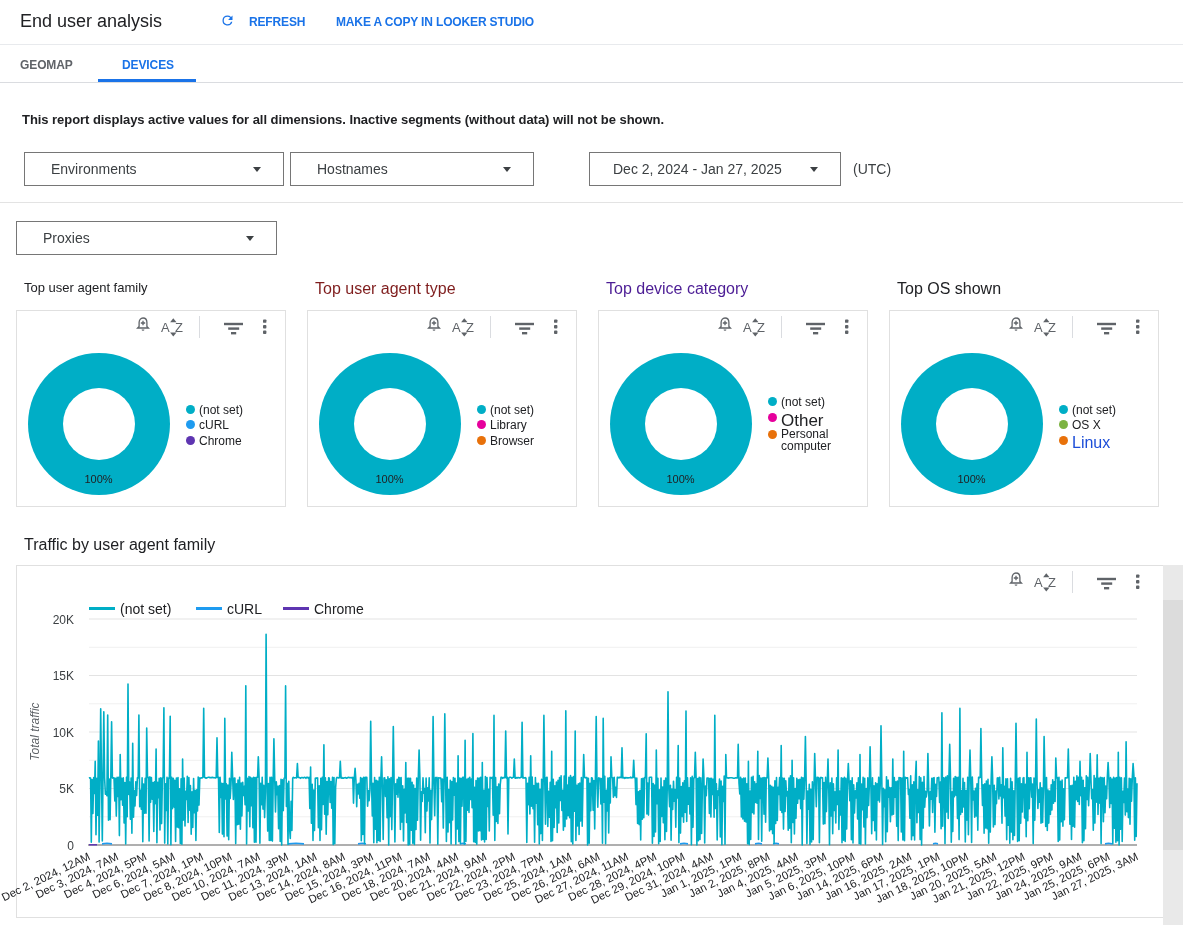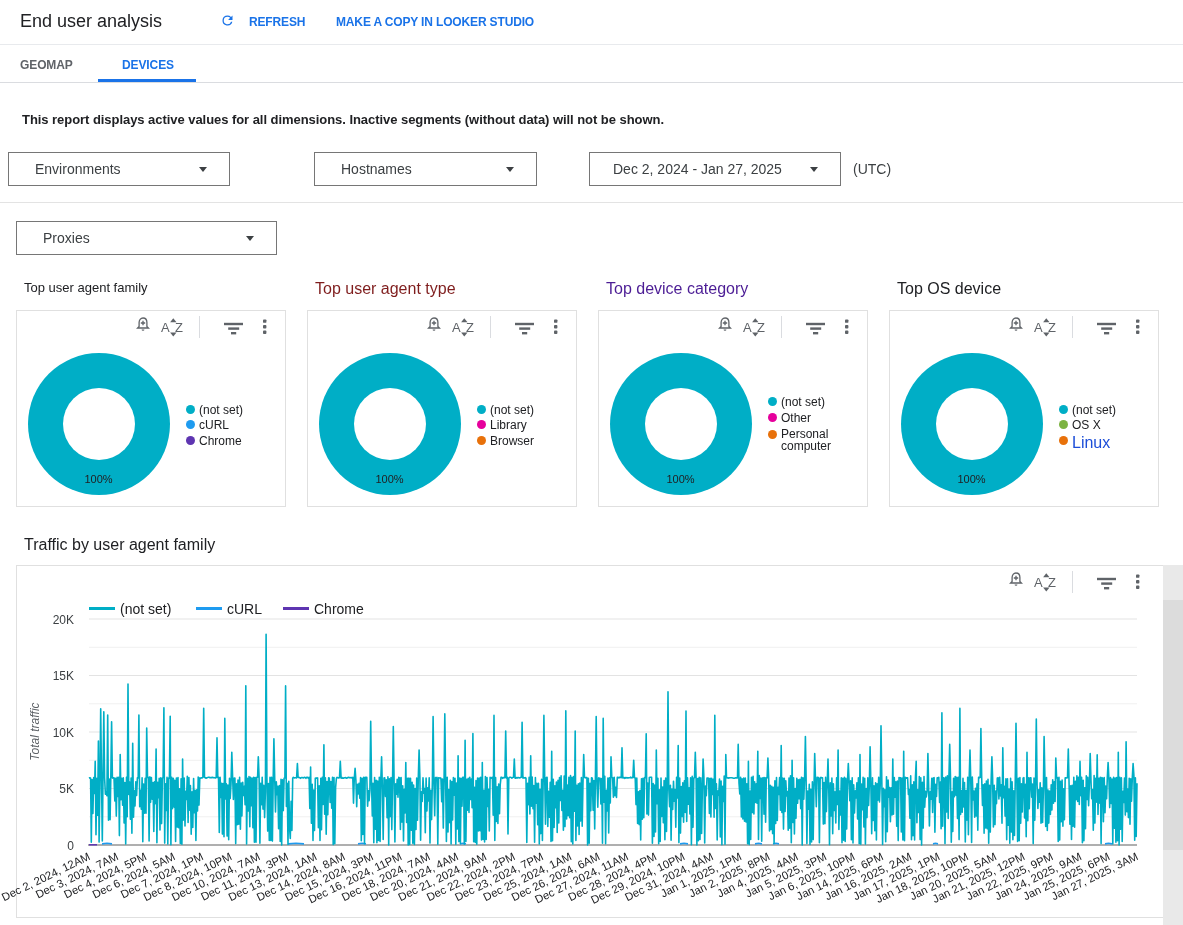--- a/index.html
+++ b/index.html
@@ -19,22 +19,22 @@
 <div class="abs blue" id="makecopy" style="left:327px;top:14.5px">MAKE A COPY IN LOOKER STUDIO</div>
 <div class="abs" style="left:0;top:44px;width:1183px;height:1px;background:#e8eaed"></div>
 
 <div class="abs" id="geomap" style="left:20px;top:57.5px;font-size:12px;font-weight:bold;letter-spacing:-0.1px;color:#5f6368">GEOMAP</div>
 <div class="abs" id="devices" style="left:122px;top:57.5px;font-size:12px;font-weight:bold;letter-spacing:-0.1px;color:#1a73e8">DEVICES</div>
 <div class="abs" style="left:98px;top:79px;width:98px;height:3px;background:#1a73e8"></div>
 <div class="abs" style="left:0;top:82px;width:1183px;height:1px;background:#dadce0"></div>
 
 <div class="abs" id="msg" style="left:22px;top:112px;font-size:13px;font-weight:bold;letter-spacing:-0.05px;color:#202124">This report displays active values for all dimensions. Inactive segments (without data) will not be shown.</div>
 
-<div class="ctl" style="left:8px;top:152px;width:222px">Environments<span class="caret"></span></div>
-<div class="ctl" style="left:314px;top:152px;width:223px">Hostnames<span class="caret"></span></div>
+<div class="ctl" style="left:24px;top:152px;width:260px">Environments<span class="caret"></span></div>
+<div class="ctl" style="left:290px;top:152px;width:244px">Hostnames<span class="caret"></span></div>
 <div class="ctl" style="left:589px;top:152px;width:252px;padding-left:23px">Dec 2, 2024 - Jan 27, 2025<span class="caret"></span></div>
 <div class="abs" style="left:853px;top:161px;font-size:14px;color:#3c4043">(UTC)</div>
 <div class="abs" style="left:0;top:202px;width:1183px;height:1px;background:#e3e3e3"></div>
 <div class="ctl" style="left:16px;top:221px;width:261px">Proxies<span class="caret"></span></div>
 
 <div class="abs" style="left:24.0px;top:280px;font-size:13px;color:#202124">Top user agent family</div>
 <div class="abs card" style="left:16.0px;top:310px;width:269.5px;height:196.5px"></div>
 <svg class="abs" style="left:134.5px;top:313.5px" width="140" height="26" viewBox="0 0 140 26">
 <g fill="none" stroke="#5f6368" stroke-width="1.3">
 <path d="M2.6 14 H13.4 L11.9 12.5 V8.6 C11.9 6 10.4 4 8 4 C5.6 4 4.1 6 4.1 8.6 V12.5 Z"></path>
@@ -110,24 +110,24 @@
 <rect x="128" y="5.4" width="3.4" height="3.4" rx="0.9" fill="#5f6368"></rect>
 <rect x="128" y="11" width="3.4" height="3.4" rx="0.9" fill="#5f6368"></rect>
 <rect x="128" y="16.6" width="3.4" height="3.4" rx="0.9" fill="#5f6368"></rect>
 </svg>
 <div class="abs" style="left:609.5px;top:353px;width:142px;height:142px;border-radius:50%;background:#00AEC6"></div>
 <div class="abs" style="left:644.5px;top:388px;width:72px;height:72px;border-radius:50%;background:#fff"></div>
 <div class="abs" style="left:650.5px;top:473px;width:60px;text-align:center;font-size:11px;color:#202124">100%</div>
 <div class="abs" style="left:768.0px;top:397.2px;width:9px;height:9px;border-radius:50%;background:#00AEC6"></div>
 <div class="abs" style="left:781.0px;top:395.2px;font-size:12px;color:#202124;white-space:nowrap">(not set)</div>
 <div class="abs" style="left:768.0px;top:413.1px;width:9px;height:9px;border-radius:50%;background:#E6009C"></div>
-<div class="abs" style="left:781.0px;top:411.1px;font-size:12px;color:#202124;white-space:nowrap">Other</div>
+<div class="abs" style="left:781.0px;top:411.1px;font-size:17px;color:#202124;white-space:nowrap">Other</div>
 <div class="abs" style="left:768.0px;top:429.5px;width:9px;height:9px;border-radius:50%;background:#E8710A"></div>
 <div class="abs" style="left:781.0px;top:427.5px;font-size:12px;line-height:12.6px;color:#202124;width:62px">Personal computer</div>
-<div class="abs" style="left:897.0px;top:280px;font-size:16px;color:#202124">Top OS device</div>
+<div class="abs" style="left:897.0px;top:280px;font-size:16px;color:#202124">Top OS shown</div>
 <div class="abs card" style="left:889.0px;top:310px;width:269.5px;height:196.5px"></div>
 <svg class="abs" style="left:1007.5px;top:313.5px" width="140" height="26" viewBox="0 0 140 26">
 <g fill="none" stroke="#5f6368" stroke-width="1.3">
 <path d="M2.6 14 H13.4 L11.9 12.5 V8.6 C11.9 6 10.4 4 8 4 C5.6 4 4.1 6 4.1 8.6 V12.5 Z"></path>
 <path d="M8 6.8 v4.4 M5.8 9 h4.4"></path>
 </g>
 <path d="M6.6 15.4 h2.8 a1.4 1.4 0 0 1 -2.8 0 z" fill="#5f6368"></path>
 <text x="26" y="18" font-size="13" fill="#5f6368" font-family="Liberation Sans">A</text>
 <text x="40" y="18" font-size="13" fill="#5f6368" font-family="Liberation Sans">Z</text>
 <path d="M38.3 4.2 l-3.2 4 h6.4 z" fill="#5f6368"></path>

